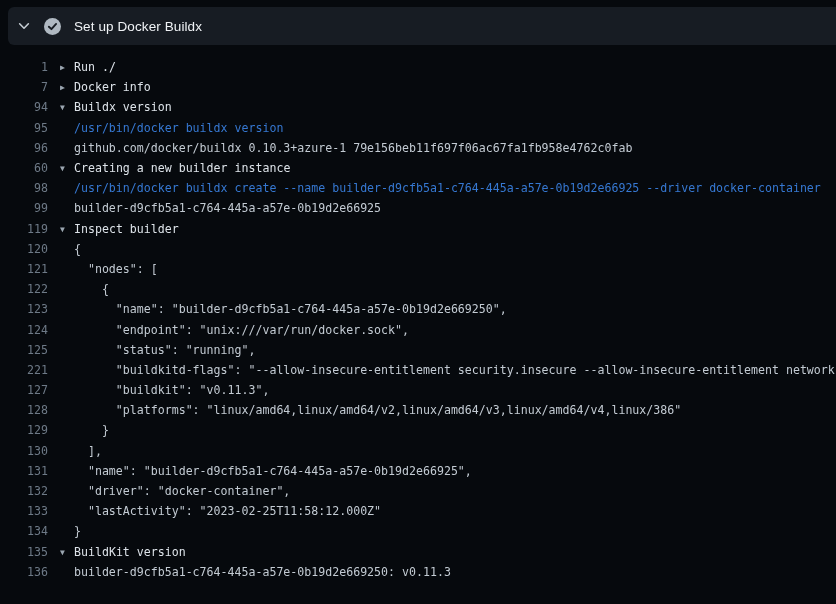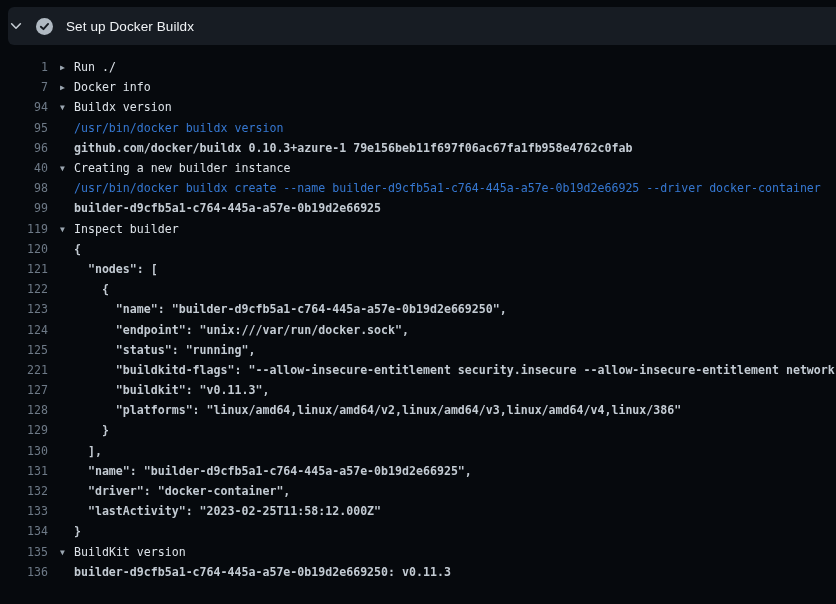--- a/index.html
+++ b/index.html
@@ -11,21 +11,21 @@
   
   .step-header {
     position: absolute;
     left: 8px; top: 7px;
     width: calc(100% - 8px);
     height: 38px;
     background: #171c23;
     border-radius: 6px 0 0 6px;
     display: flex;
     align-items: center;
-    padding-left: 0;
+    padding-left: 8px;
     cursor: pointer;
   }
   .chev { width: 16px; height: 16px; display: inline-flex; align-items: center; justify-content: center; }
   .status-ico {
     width: 17px; height: 17px; margin-left: 12px;
     display: inline-flex; align-items: center; justify-content: center;
   }
   .step-title {
     margin-left: 13px;
     color: #f0f3f6;
@@ -48,21 +48,21 @@
     white-space: pre;
   }
   .num {
     flex: none;
     width: 48px;
     text-align: right;
     color: #6e7a87;
     cursor: pointer;
   }
   .txt { margin-left: 12px; white-space: pre; }
-  .row.kind-out  .txt { color: #c3cbd3; font-weight: bold; }
+  .row.kind-out  .txt { color: #c3cbd3; }
   .row.kind-cmd  .txt { color: #3678d2; }
   .row.kind-group { cursor: pointer; }
   .row.kind-group .lbl { color: #dde3e9; }
   .arw {
     display: inline-block;
     width: 14px;
     font-size: 8px;
     color: #9ba6b0;
     vertical-align: middle;
   }
@@ -85,21 +85,21 @@
   <span class="step-title">Set up Docker Buildx</span>
 </div>
 
 <div class="log">
   <div>
       <div class="row kind-group"><span class="num">1</span><span class="txt"><span class="arw">▶</span><span class="lbl">Run ./</span></span></div>
       <div class="row kind-group"><span class="num">7</span><span class="txt"><span class="arw">▶</span><span class="lbl">Docker info</span></span></div>
       <div class="row kind-group"><span class="num">94</span><span class="txt"><span class="arw">▼</span><span class="lbl">Buildx version</span></span></div>
       <div class="row kind-cmd"><span class="num">95</span><span class="txt">  /usr/bin/docker buildx version</span></div>
       <div class="row kind-out"><span class="num">96</span><span class="txt">  github.com/docker/buildx 0.10.3+azure-1 79e156beb11f697f06ac67fa1fb958e4762c0fab</span></div>
-      <div class="row kind-group"><span class="num">40</span><span class="txt"><span class="arw">▼</span><span class="lbl">Creating a new builder instance</span></span></div>
+      <div class="row kind-group"><span class="num">60</span><span class="txt"><span class="arw">▼</span><span class="lbl">Creating a new builder instance</span></span></div>
       <div class="row kind-cmd"><span class="num">98</span><span class="txt">  /usr/bin/docker buildx create --name builder-d9cfb5a1-c764-445a-a57e-0b19d2e66925 --driver docker-container</span></div>
       <div class="row kind-out"><span class="num">99</span><span class="txt">  builder-d9cfb5a1-c764-445a-a57e-0b19d2e66925</span></div>
       <div class="row kind-group"><span class="num">119</span><span class="txt"><span class="arw">▼</span><span class="lbl">Inspect builder</span></span></div>
       <div class="row kind-out"><span class="num">120</span><span class="txt">  {</span></div>
       <div class="row kind-out"><span class="num">121</span><span class="txt">    "nodes": [</span></div>
       <div class="row kind-out"><span class="num">122</span><span class="txt">      {</span></div>
       <div class="row kind-out"><span class="num">123</span><span class="txt">        "name": "builder-d9cfb5a1-c764-445a-a57e-0b19d2e669250",</span></div>
       <div class="row kind-out"><span class="num">124</span><span class="txt">        "endpoint": "unix:///var/run/docker.sock",</span></div>
       <div class="row kind-out"><span class="num">125</span><span class="txt">        "status": "running",</span></div>
       <div class="row kind-out"><span class="num">221</span><span class="txt">        "buildkitd-flags": "--allow-insecure-entitlement security.insecure --allow-insecure-entitlement network.host",</span></div>

